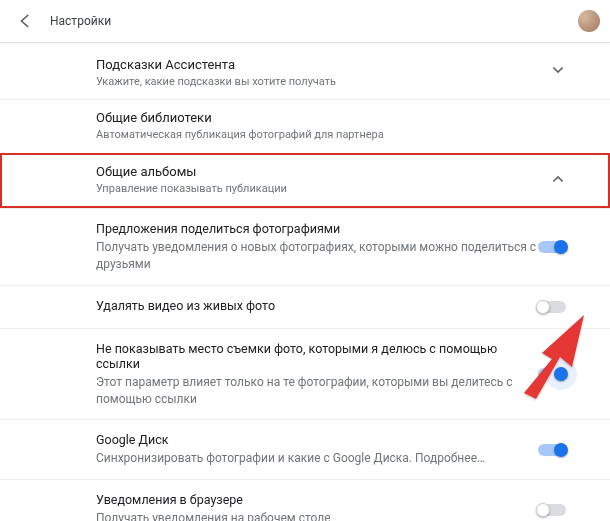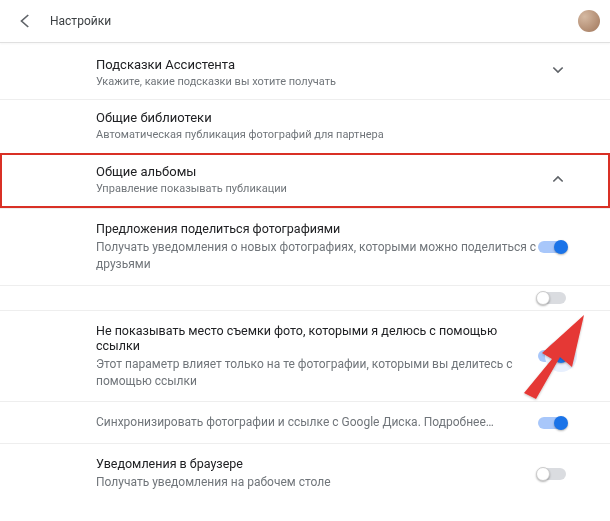--- a/index.html
+++ b/index.html
@@ -183,40 +183,42 @@
       <div class="row-title">Предложения поделиться фотографиями</div>
       <div class="row-sub">Получать уведомления о новых фотографиях, которыми можно поделиться с друзьями</div>
     </div>
     <div class="switch on">
         <div class="knob"></div>
       </div>
   </div>
 
   <div class="row">
     <div class="row-text">
+      <div class="row-title">Удалять видео из живых фото</div>
     </div>
     <div class="switch off">
         <div class="knob"></div>
       </div>
   </div>
 
   <div class="row" style="position:relative;">
     <div class="row-text">
       <div class="row-title">Не показывать место съемки фото, которыми я делюсь с помощью ссылки</div>
       <div class="row-sub">Этот параметр влияет только на те фотографии, которыми вы делитесь с помощью ссылки</div>
     </div>
     <div class="switch on highlight-ring">
         <div class="knob"></div>
       </div>
   </div>
 
   <div class="row">
     <div class="row-text">
+      <div class="row-title">Google Диск</div>
       <div class="row-sub">
-        <span>Синхронизировать фотографии и ссылке с Google Диска. </span><span class="learn-more">Подробнее…</span>
+        <span>Синхронизировать фотографии и какие с Google Диска. </span><span class="learn-more">Подробнее…</span>
       </div>
     </div>
     <div class="switch on">
         <div class="knob"></div>
       </div>
   </div>
 
   <div class="row">
     <div class="row-text">
       <div class="row-title">Уведомления в браузере</div>

